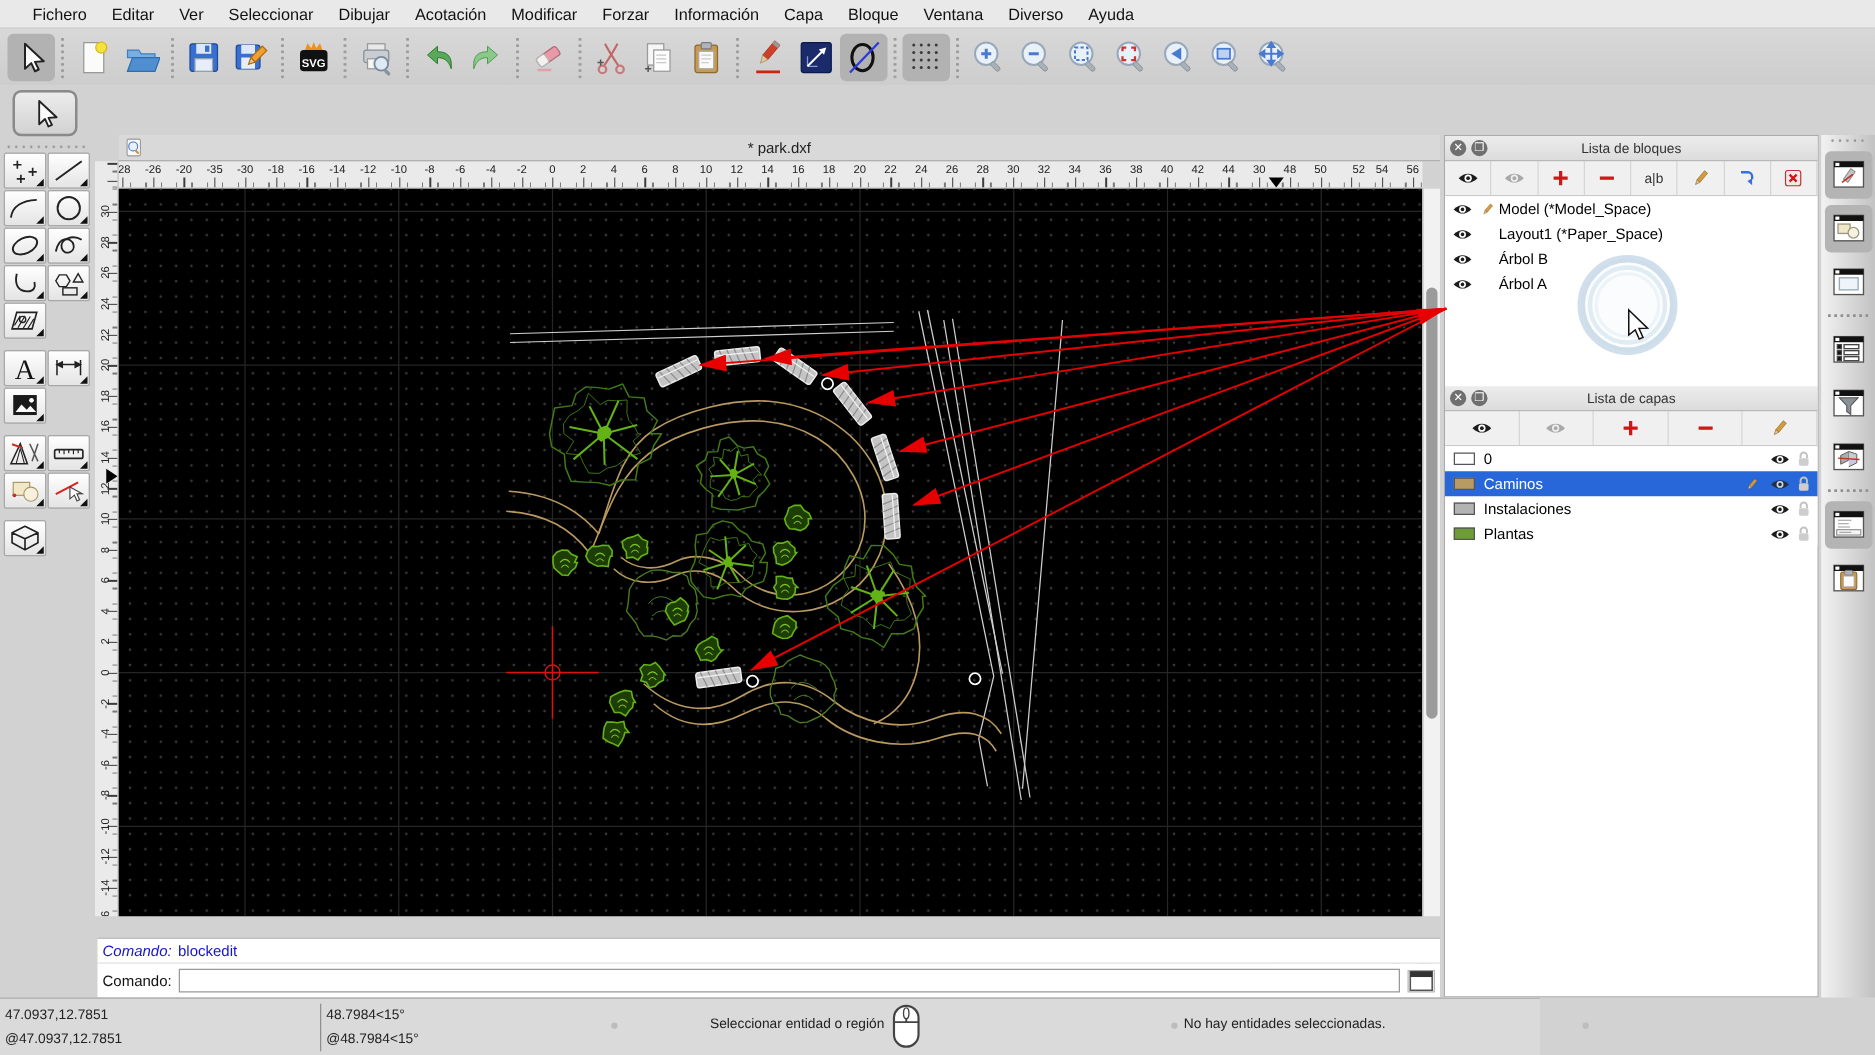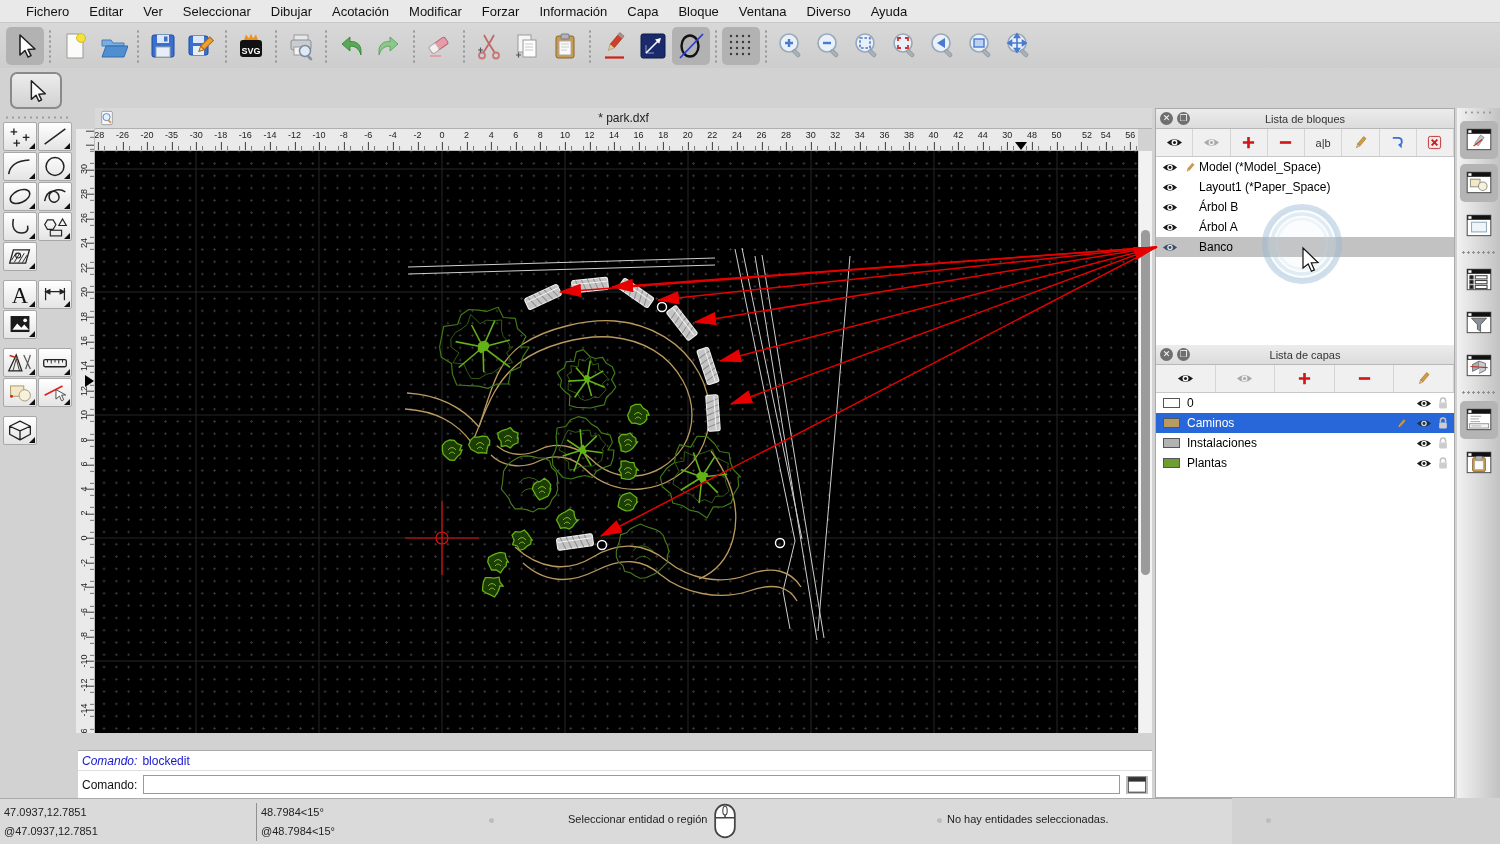--- a/index.html
+++ b/index.html
@@ -731,21 +731,21 @@
           <path d="M12.5,8 l0,6 -4,-3.6 z" fill="#3a6fd8"></path>
         </svg>
       </div>
       <div class="ptb">
         <svg viewBox="0 0 16 16">
           <rect x="1.5" y="1.5" width="13" height="13" rx="2" fill="#f0e8e8" stroke="#c03030"></rect>
           <path d="M5,5 L11,11 M11,5 L5,11" stroke="#d01616" stroke-width="2"></path>
         </svg>
       </div>
     </div>
-  <div class="plist" id="blocklist" style="height:188px;">
+  <div class="plist" id="blocklist" style="height:152px;">
       <div class="prow">
         <div class="eyec">
           <svg viewBox="0 0 18 12">
             <path d="M1,6 Q9,-1.5 17,6 Q9,13.5 1,6 Z" fill="#1c1c1c"></path>
             <circle cx="9" cy="6" r="3.1" fill="#fff"></circle>
             <circle cx="9" cy="6" r="1.6" fill="#1c1c1c"></circle>
           </svg>
         </div>
         <div class="penc">
           <svg viewBox="0 0 16 16">
@@ -782,31 +782,20 @@
       <div class="prow">
         <div class="eyec">
           <svg viewBox="0 0 18 12">
             <path d="M1,6 Q9,-1.5 17,6 Q9,13.5 1,6 Z" fill="#1c1c1c"></path>
             <circle cx="9" cy="6" r="3.1" fill="#fff"></circle>
             <circle cx="9" cy="6" r="1.6" fill="#1c1c1c"></circle>
           </svg>
         </div>
         <div class="penc"></div>
         <span>Árbol A</span>
-      </div>
-      <div class="prow selgray">
-        <div class="eyec">
-          <svg viewBox="0 0 18 12">
-            <path d="M1,6 Q9,-1.5 17,6 Q9,13.5 1,6 Z" fill="#3c4f66"></path>
-            <circle cx="9" cy="6" r="3.1" fill="#dfe6ee"></circle>
-            <circle cx="9" cy="6" r="1.6" fill="#3c4f66"></circle>
-          </svg>
-        </div>
-        <div class="penc"></div>
-        <span>Banco</span>
       </div>
     </div>
 
   <div class="ptitle">
     <div class="wbtn">✕</div>
     <div class="wbtn">❐</div>
     <span class="t">Lista de capas</span>
   </div>
   <div class="ptb-row" id="layertb">
       <div class="ptb">

